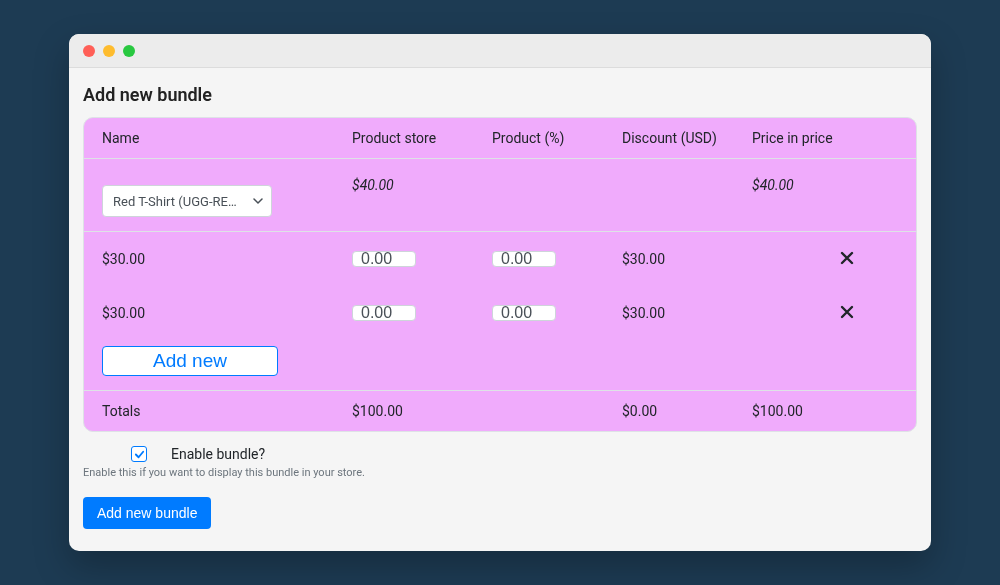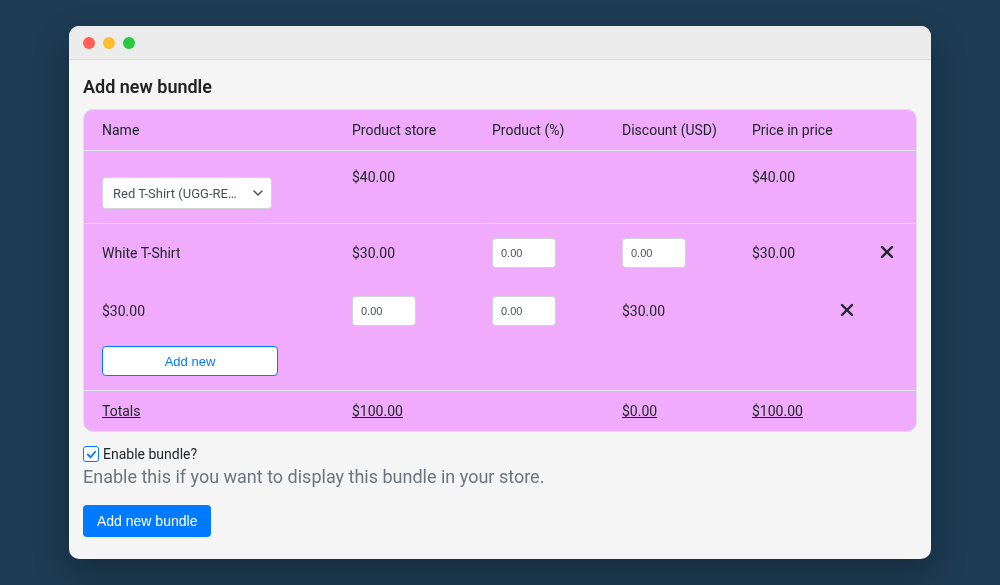--- a/index.html
+++ b/index.html
@@ -57,21 +57,21 @@
     padding-top: 12px;
     padding-bottom: 12px;
   }
   .row.header > div { color: #212529; font-weight: 400; }
   .row.main-row {
     border-bottom: 1px solid #dee2e6;
     padding-top: 14px;
     padding-bottom: 14px;
     align-items: start;
   }
-  .row.main-row .value-top { padding-top: 4px; }
+  .row.main-row .value-top { padding-top: 4px; font-style: italic; }
   .product-select {
     width: 170px;
     height: 32px;
     border: 1px solid #ced4da;
     border-radius: 4px;
     background: #fff;
     padding: 0 28px 0 10px;
     font-size: 13px;
     color: #495057;
     display: flex;
@@ -90,63 +90,63 @@
     position: absolute;
     right: 8px;
     top: 50%;
     transform: translateY(-50%);
     width: 10px; height: 10px;
     pointer-events: none;
   }
   .item-row { padding-top: 14px; padding-bottom: 14px; }
   .num-input {
     width: 64px;
-    height: 30px;
+    height: 16px;
     border: 1px solid #ced4da;
     border-radius: 4px;
     padding: 0 8px;
-    font-size: 11px;
+    font-size: 16px;
     color: #495057;
   }
   .remove-btn {
     background: none;
     border: none;
     cursor: pointer;
     color: #212529;
     font-size: 18px;
     padding: 4px;
     line-height: 1;
     justify-self: end;
   }
   .add-new-row { padding-top: 6px; padding-bottom: 14px; border-bottom: 1px solid #dee2e6; }
   .add-new-btn {
     width: 176px;
     height: 30px;
     background: #fff;
     border: 1px solid #007bff;
     color: #007bff;
     border-radius: 4px;
-    font-size: 13px;
-    cursor: pointer;
-  }
-  .totals-row { padding-top: 12px; padding-bottom: 12px; text-decoration: underline; }
+    font-size: 19px;
+    cursor: pointer;
+  }
+  .totals-row { padding-top: 12px; padding-bottom: 12px; }
   .enable-block { margin-top: 14px; }
-  .checkbox-line { display: flex; align-items: center; gap: 4px; }
+  .checkbox-line { display: flex; align-items: center; gap: 24px; margin-left: 48px; }
   .checkbox {
     width: 16px; height: 16px;
     border: 1px solid #007bff;
     border-radius: 3px;
     background: #fff;
     display: inline-flex;
     align-items: center;
     justify-content: center;
     cursor: pointer;
   }
   .checkbox svg { width: 11px; height: 11px; display: block; }
-  .help-text { color: #6c757d; font-size: 18px; margin-top: 4px; }
+  .help-text { color: #6c757d; font-size: 11px; margin-top: 4px; }
   .primary-btn {
     margin-top: 18px;
     background: #007bff;
     color: #fff;
     border: none;
     border-radius: 4px;
     padding: 8px 14px;
     font-size: 14px;
     cursor: pointer;
   }
@@ -185,21 +185,20 @@
         </div>
         <div class="value-top">$40.00</div>
         <div></div>
         <div></div>
         <div class="value-top">$40.00</div>
         <div></div>
       </div>
 
       <div id="items-container">
           <div class="row item-row">
-            <div>White T-Shirt</div>
             <div>$30.00</div>
             <div><input class="num-input" value="0.00" style=""></div>
             <div><input class="num-input" value="0.00" style=""></div>
             <div>$30.00</div>
             <button class="remove-btn"><svg width="14" height="14" viewBox="0 0 14 14">
                 <path d="M2 2 L12 12 M12 2 L2 12" stroke="#212529" stroke-width="2.4" stroke-linecap="round"></path>
               </svg></button>
           </div>
           <div class="row item-row">
             <div>$30.00</div>

